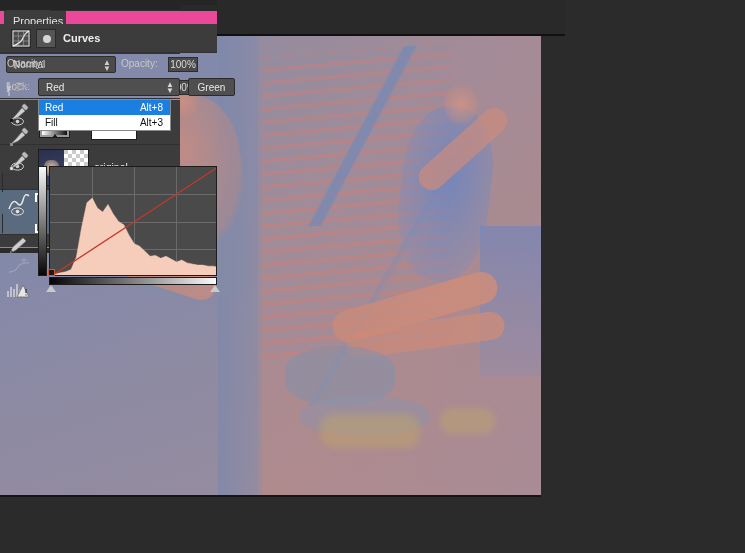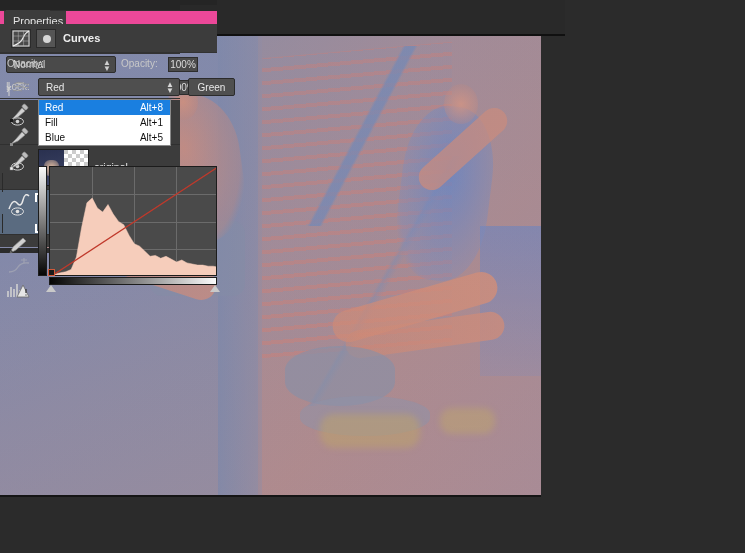--- a/index.html
+++ b/index.html
@@ -475,25 +475,21 @@
       <span class="auto-btn">Green</span>
     </div>
 
     <div class="dropdown">
       <div class="dd-item sel">
         <span>Red</span>
         <span class="dd-key">Alt+8</span>
       </div>
       <div class="dd-item">
         <span>Fill</span>
-        <span class="dd-key">Alt+1</span>
-      </div>
-      <div class="dd-item">
-        <span>Blue</span>
-        <span class="dd-key">Alt+5</span>
+        <span class="dd-key">Alt+3</span>
       </div>
     </div>
 
     <div class="graph-wrap">
       <div class="grad-v"></div>
       <div class="grid">
         <div class="vline" style="left:42px;"></div>
         <div class="vline" style="left:84px;"></div>
         <div class="vline" style="left:126px;"></div>
         <div class="hline" style="top:27px;"></div>

